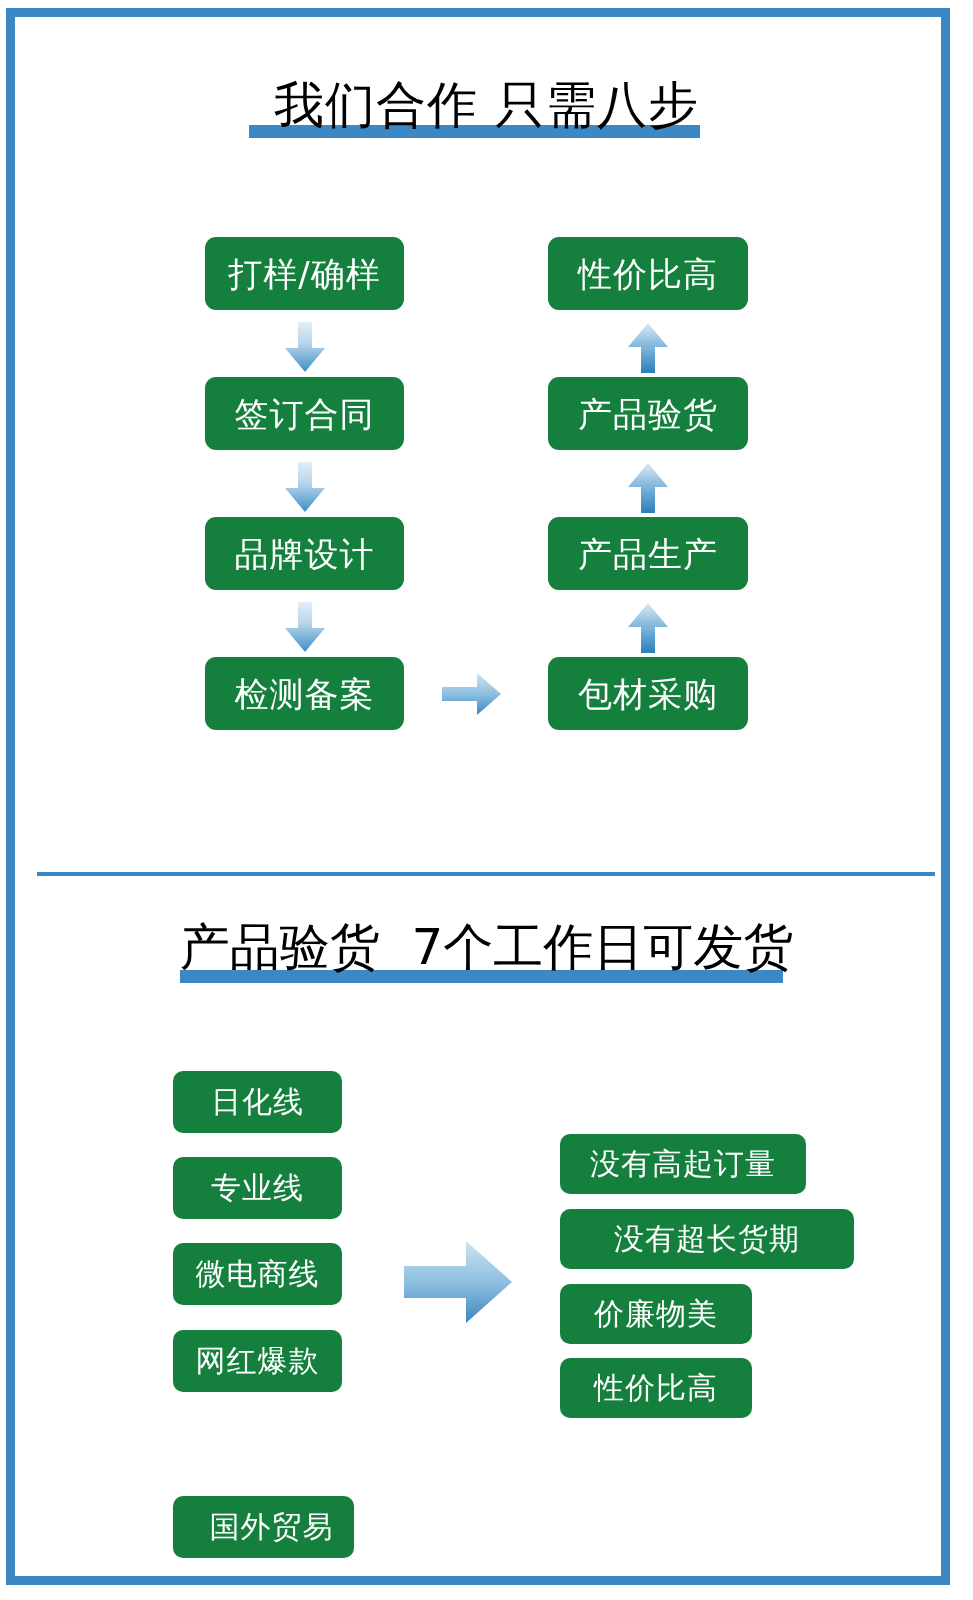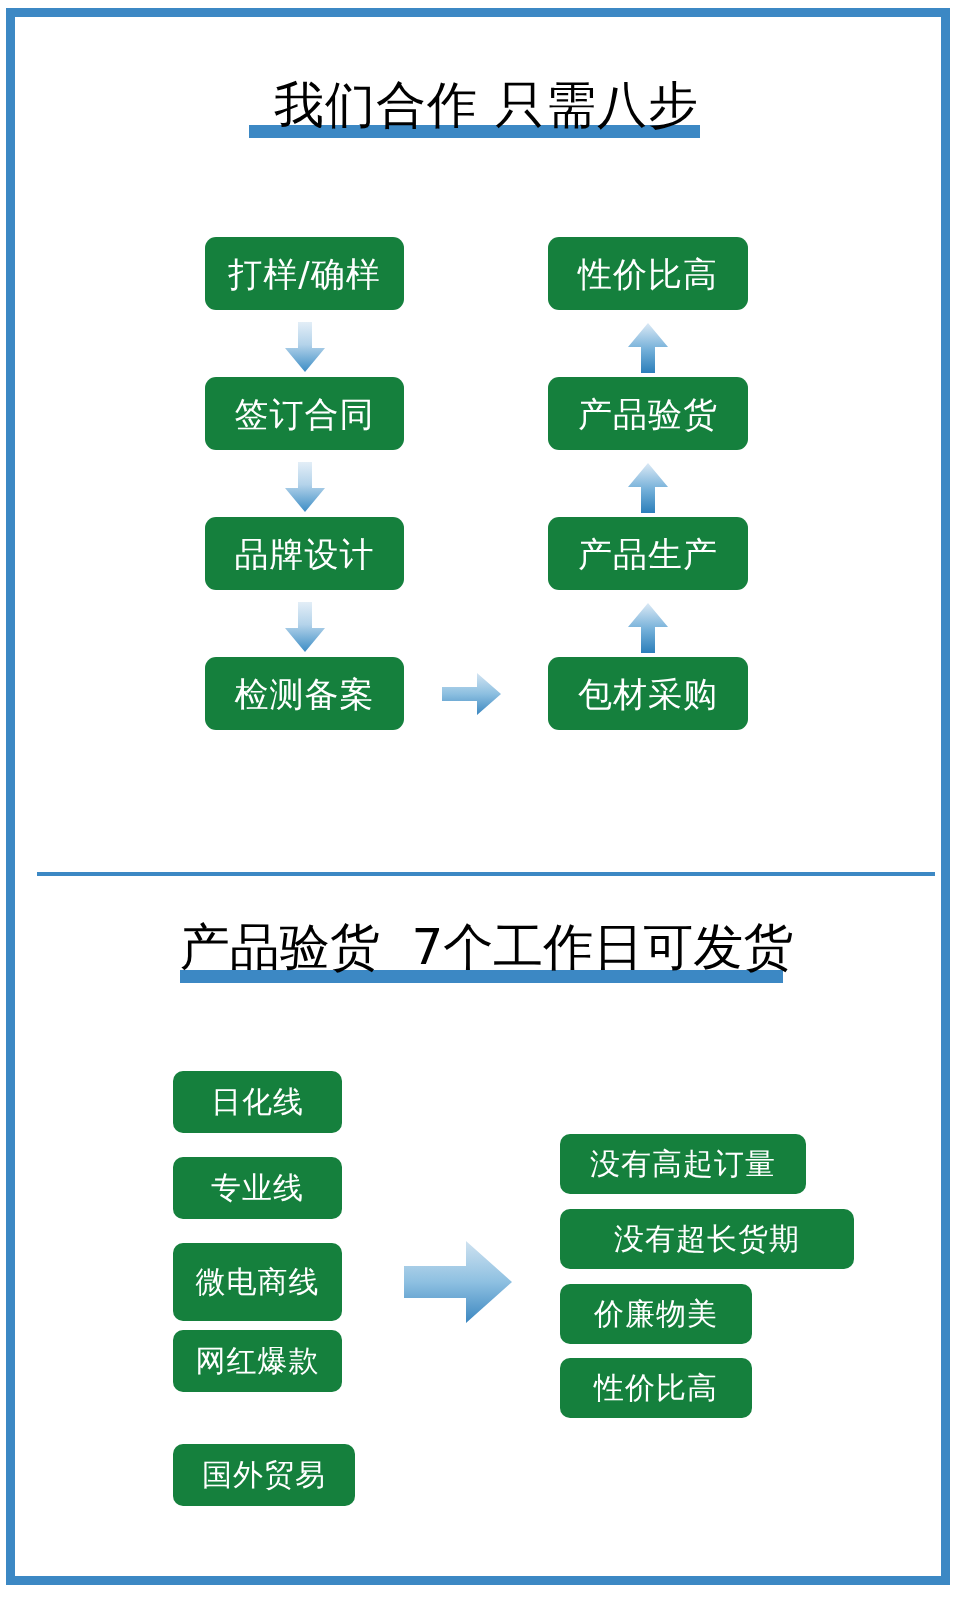--- a/index.html
+++ b/index.html
@@ -210,27 +210,27 @@
   <div class="title-wrap" id="title2-wrap">
     <span class="title-text">产品验货  7个工作日可发货</span>
   </div>
 
   <div class="pbox small" style="left:173px; top:1071px; width:169px; height:62px;">
     <span>日化线</span>
   </div>
   <div class="pbox small" style="left:173px; top:1157px; width:169px; height:62px;">
     <span>专业线</span>
   </div>
-  <div class="pbox small" style="left:173px; top:1243px; width:169px; height:78px;">
+  <div class="pbox small" style="left:173px; top:1243px; width:169px; height:62px;">
     <span>微电商线</span>
   </div>
   <div class="pbox small" style="left:173px; top:1330px; width:169px; height:62px;">
     <span>网红爆款</span>
   </div>
-  <div class="pbox small" style="left:173px; top:1444px; width:182px; height:62px;">
+  <div class="pbox small" style="left:173px; top:1496px; width:165px; height:62px;padding-left:16px;">
     <span>国外贸易</span>
   </div>
 
   <div class="pbox small" style="left:560px; top:1134px; width:246px; height:60px;">
     <span>没有高起订量</span>
   </div>
   <div class="pbox small" style="left:560px; top:1209px; width:294px; height:60px;">
     <span>没有超长货期</span>
   </div>
   <div class="pbox small" style="left:560px; top:1284px; width:192px; height:60px;">

